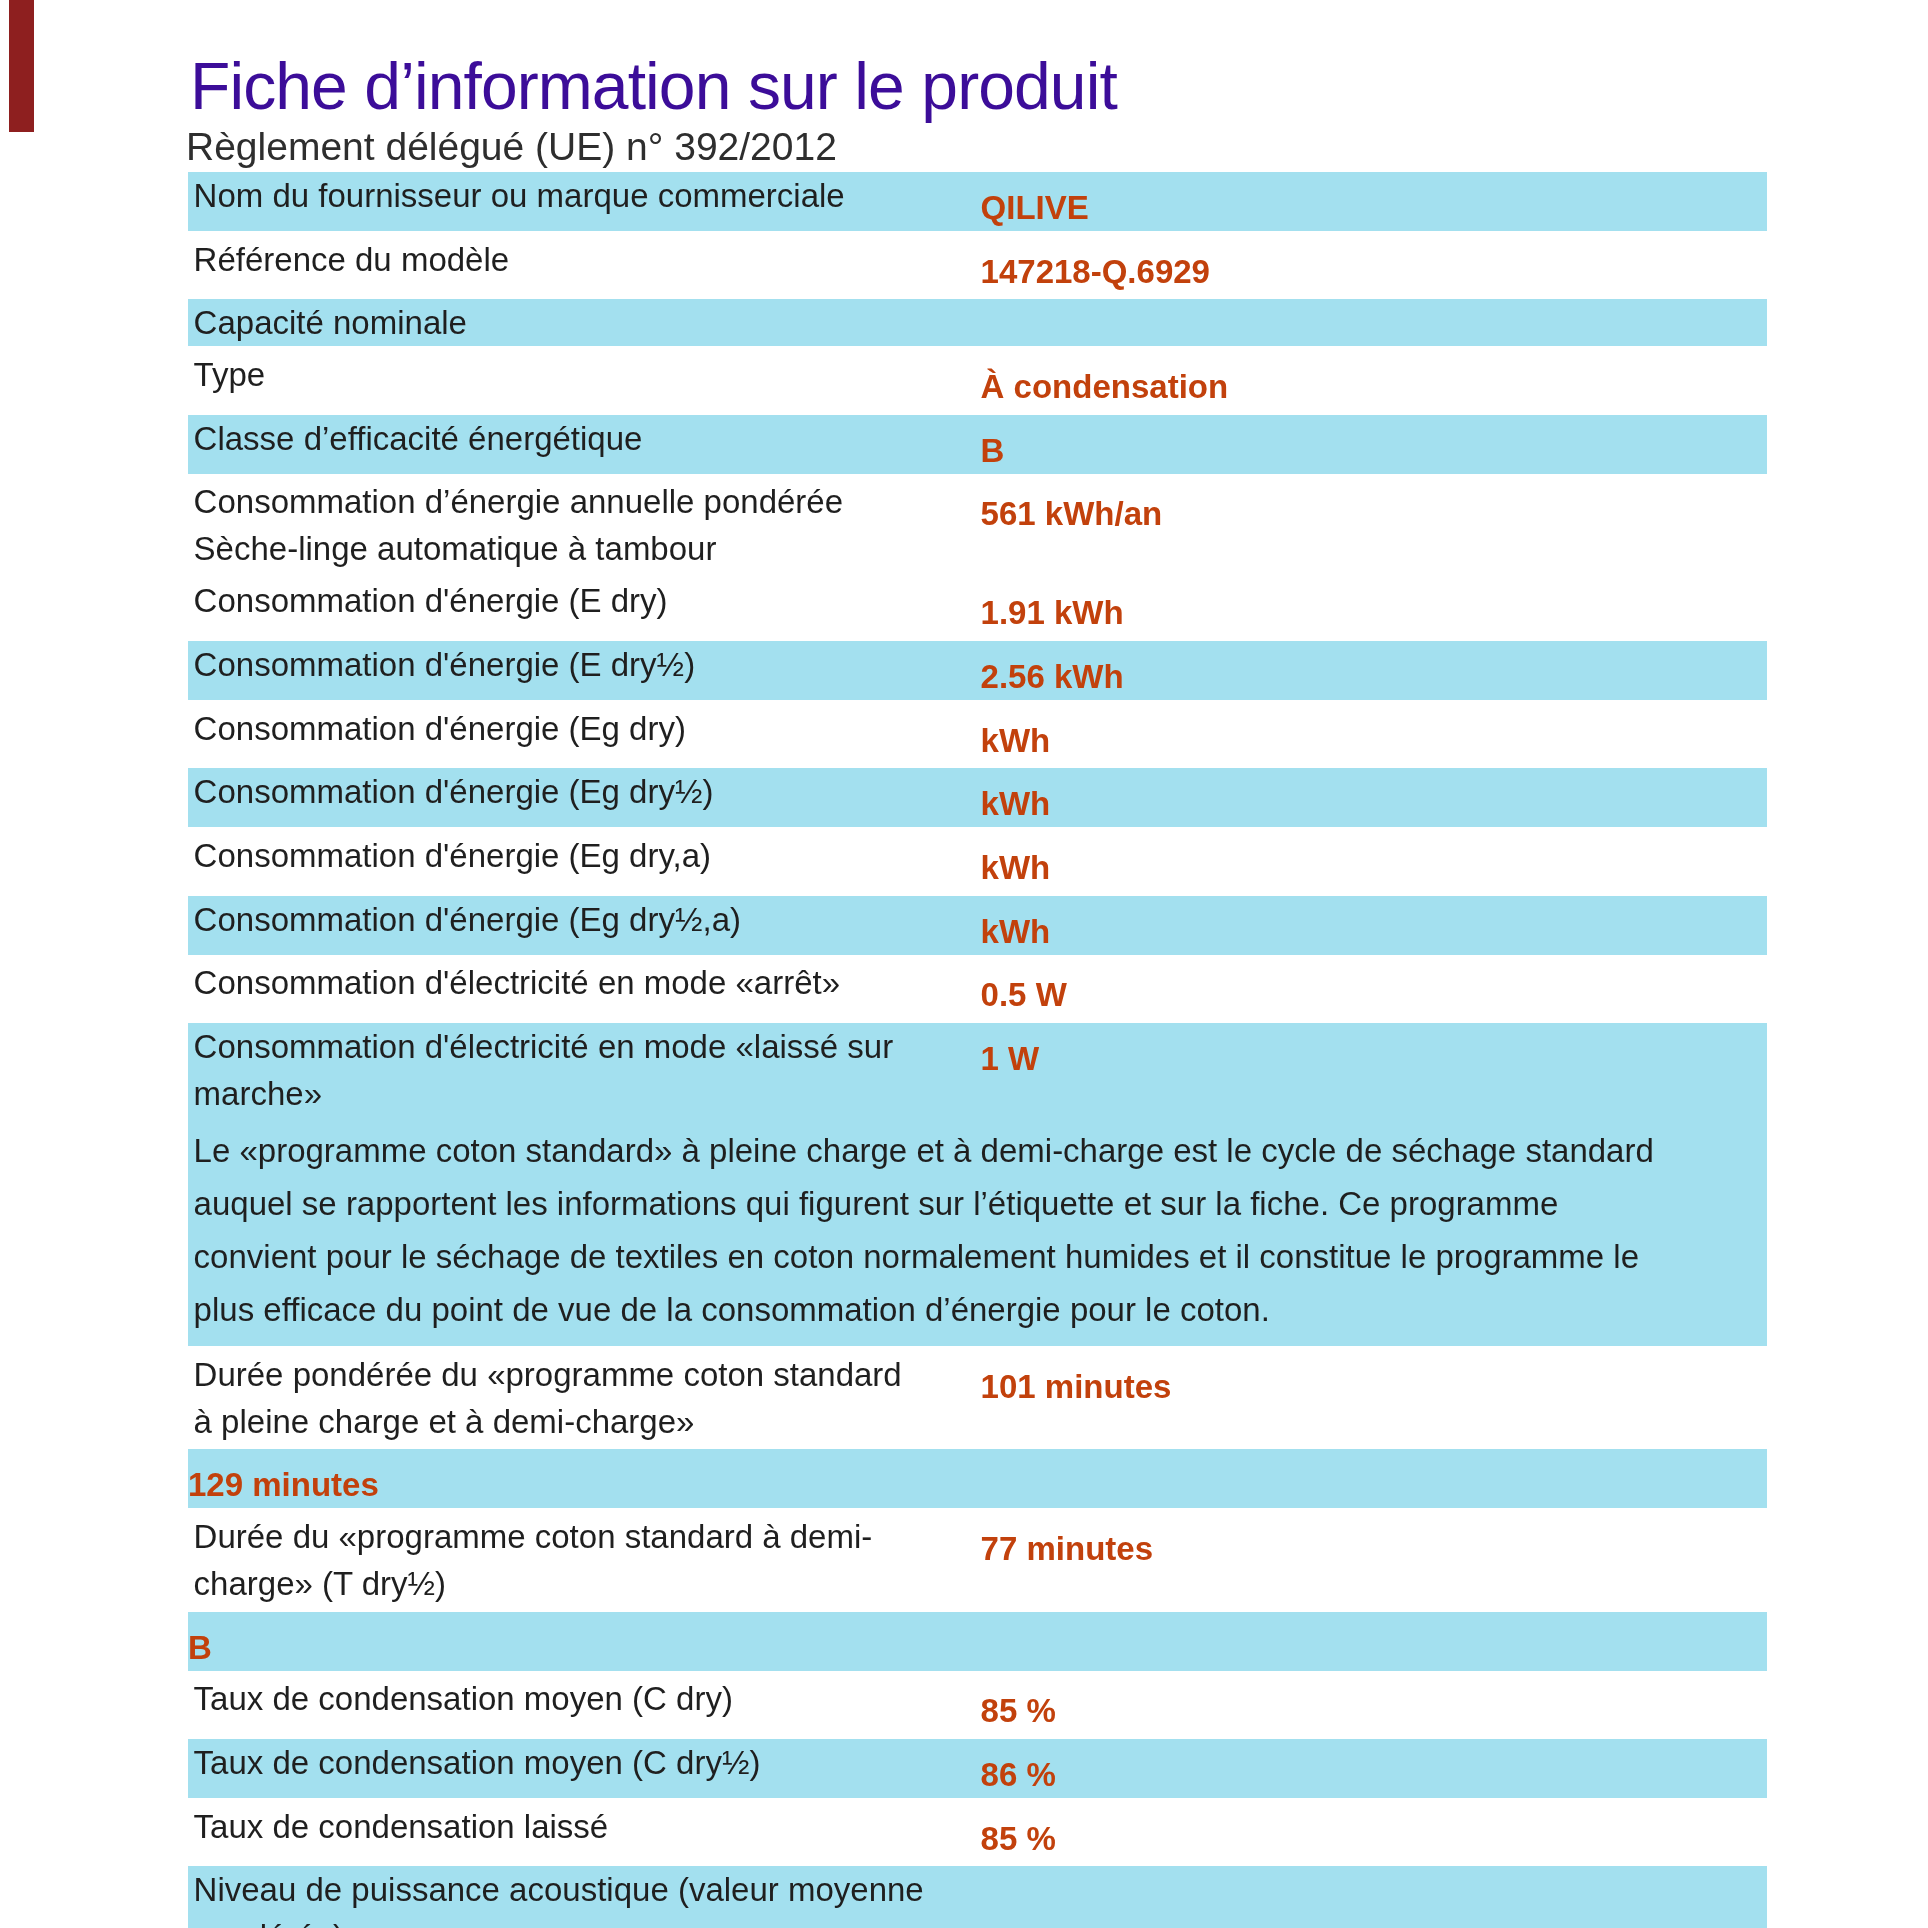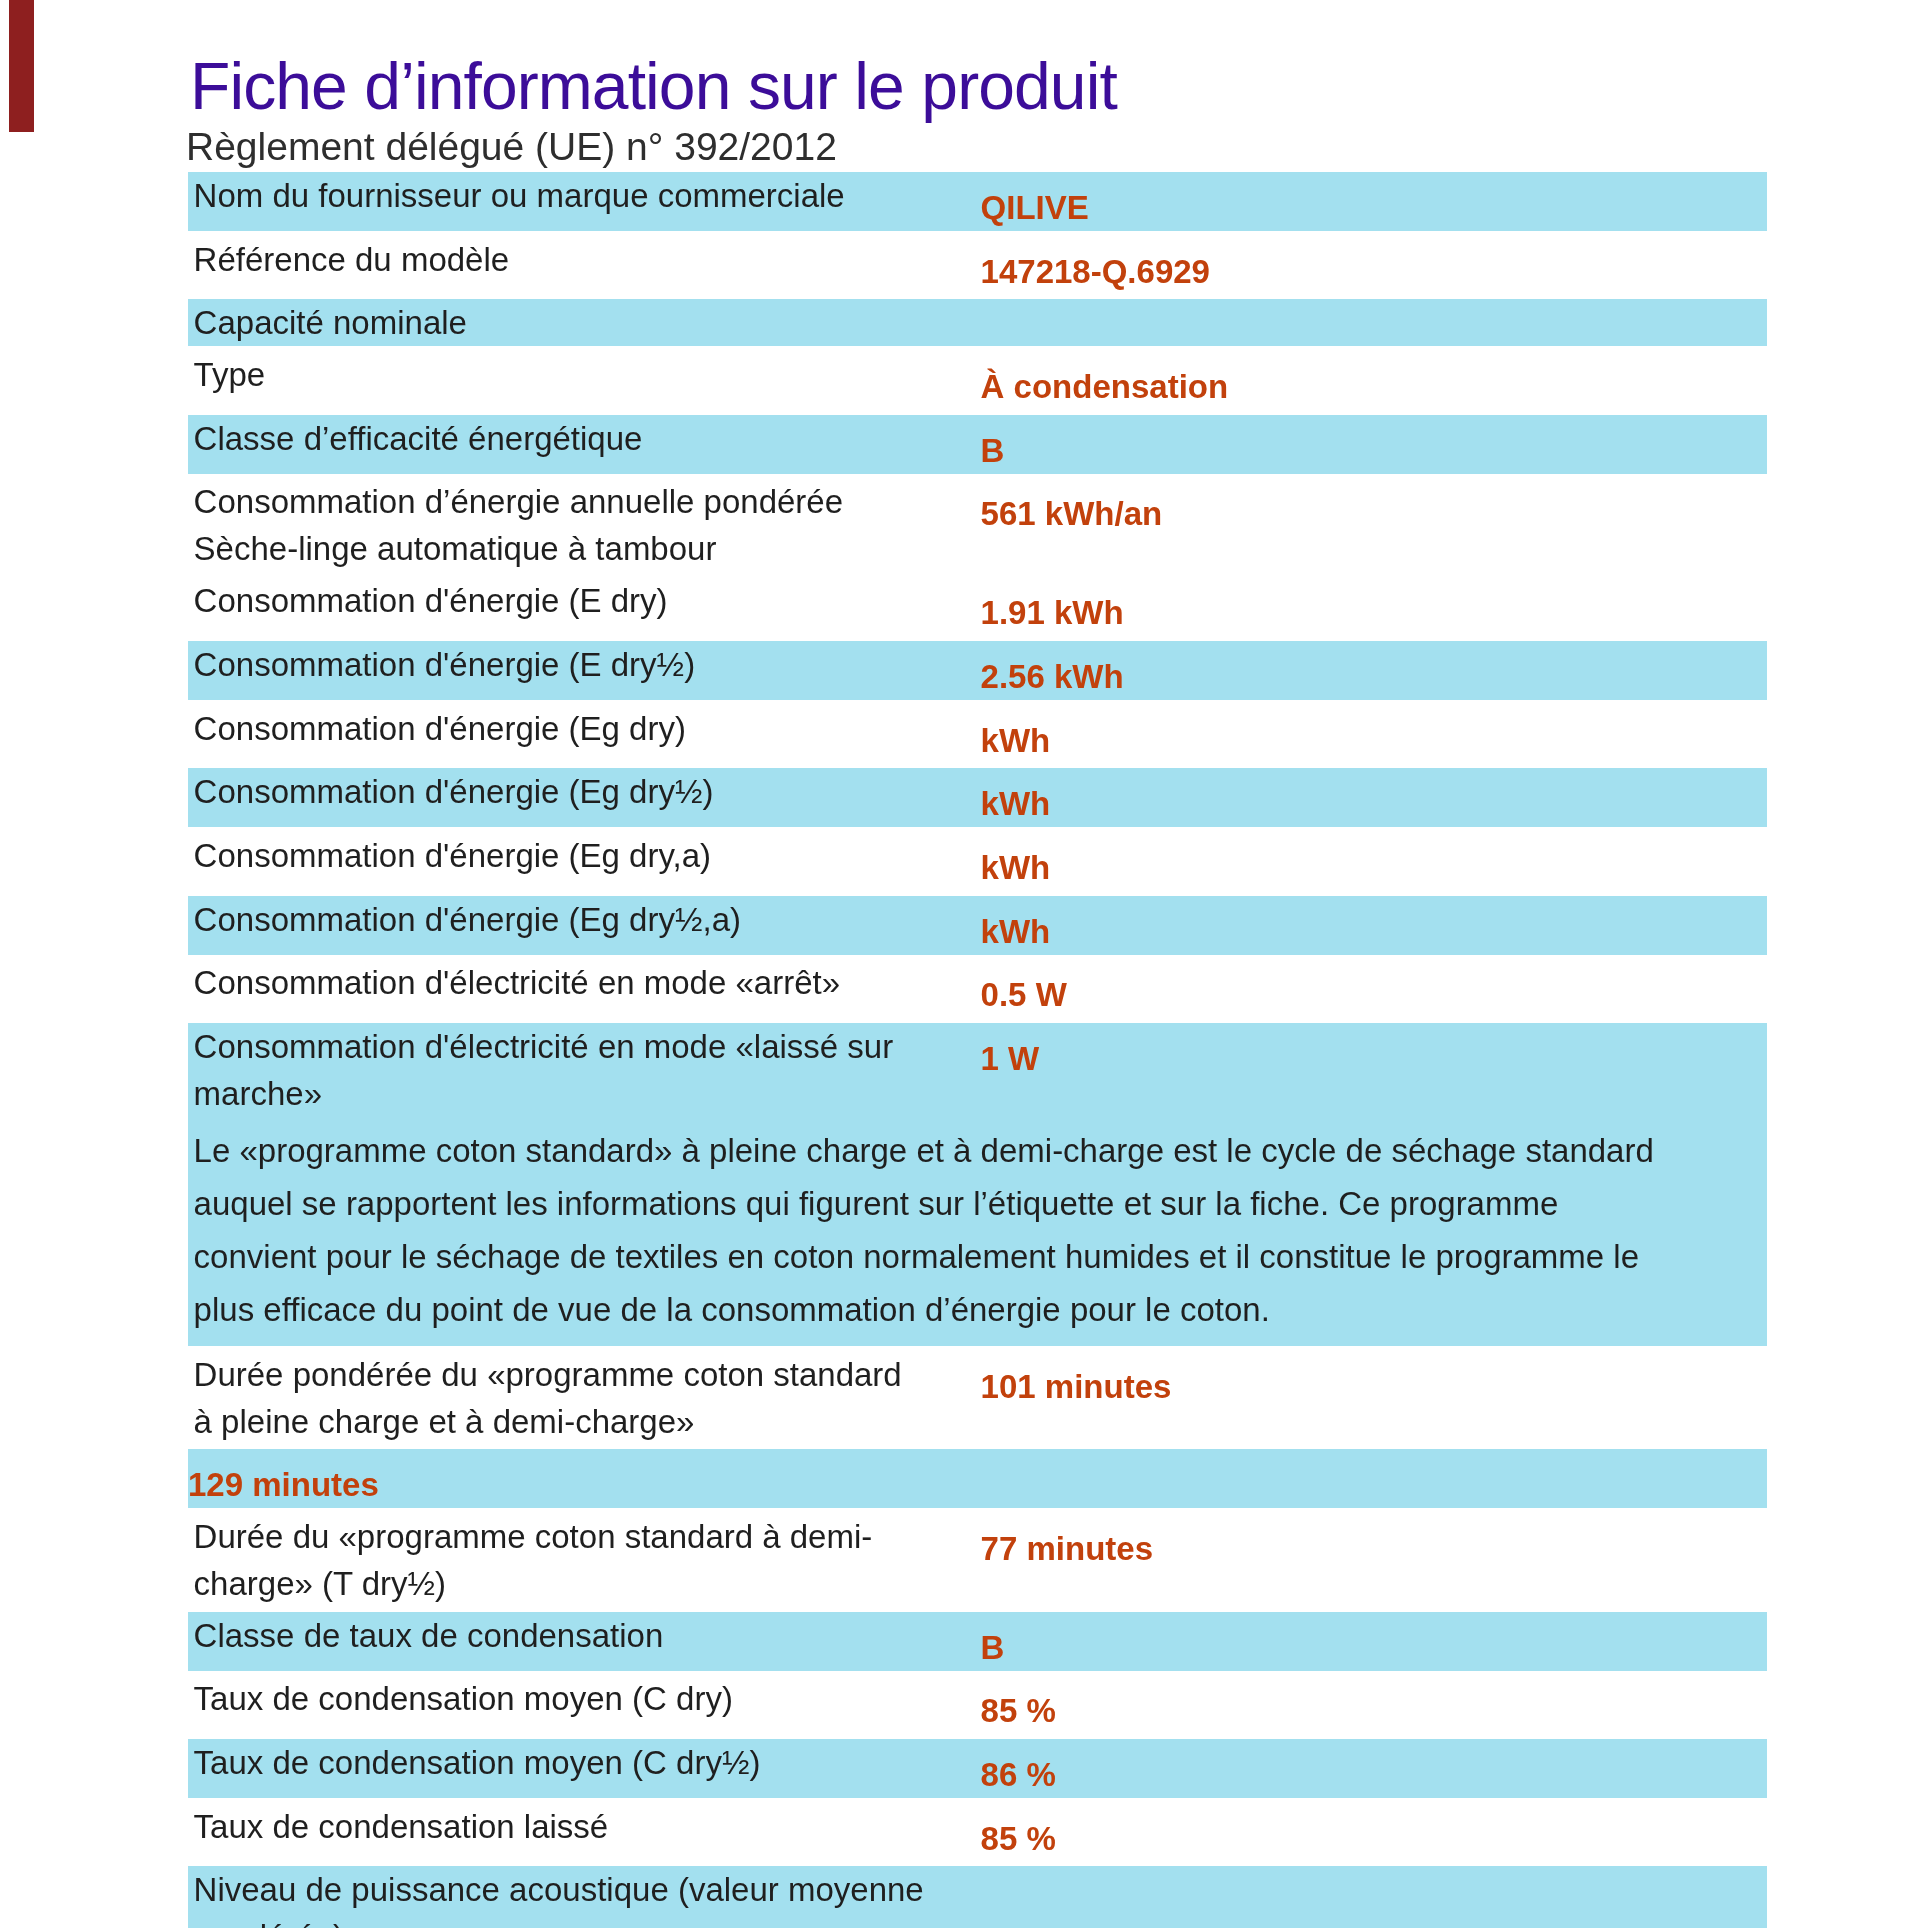--- a/index.html
+++ b/index.html
@@ -129,21 +129,20 @@
       </div>
       <div class="row shaded">
         <div class="cell-value">129 minutes</div>
       </div>
       <div class="row">
         <div class="cell-label">Durée du «programme coton standard à demi-
 charge» (T dry½)</div>
         <div class="cell-value">77 minutes</div>
       </div>
       <div class="row shaded">
-        <div class="cell-label">Classe de taux de condensation</div>
         <div class="cell-value">B</div>
       </div>
       <div class="row">
         <div class="cell-label">Taux de condensation moyen (C dry)</div>
         <div class="cell-value">85 %</div>
       </div>
       <div class="row shaded">
         <div class="cell-label">Taux de condensation moyen (C dry½)</div>
         <div class="cell-value">86 %</div>
       </div>

